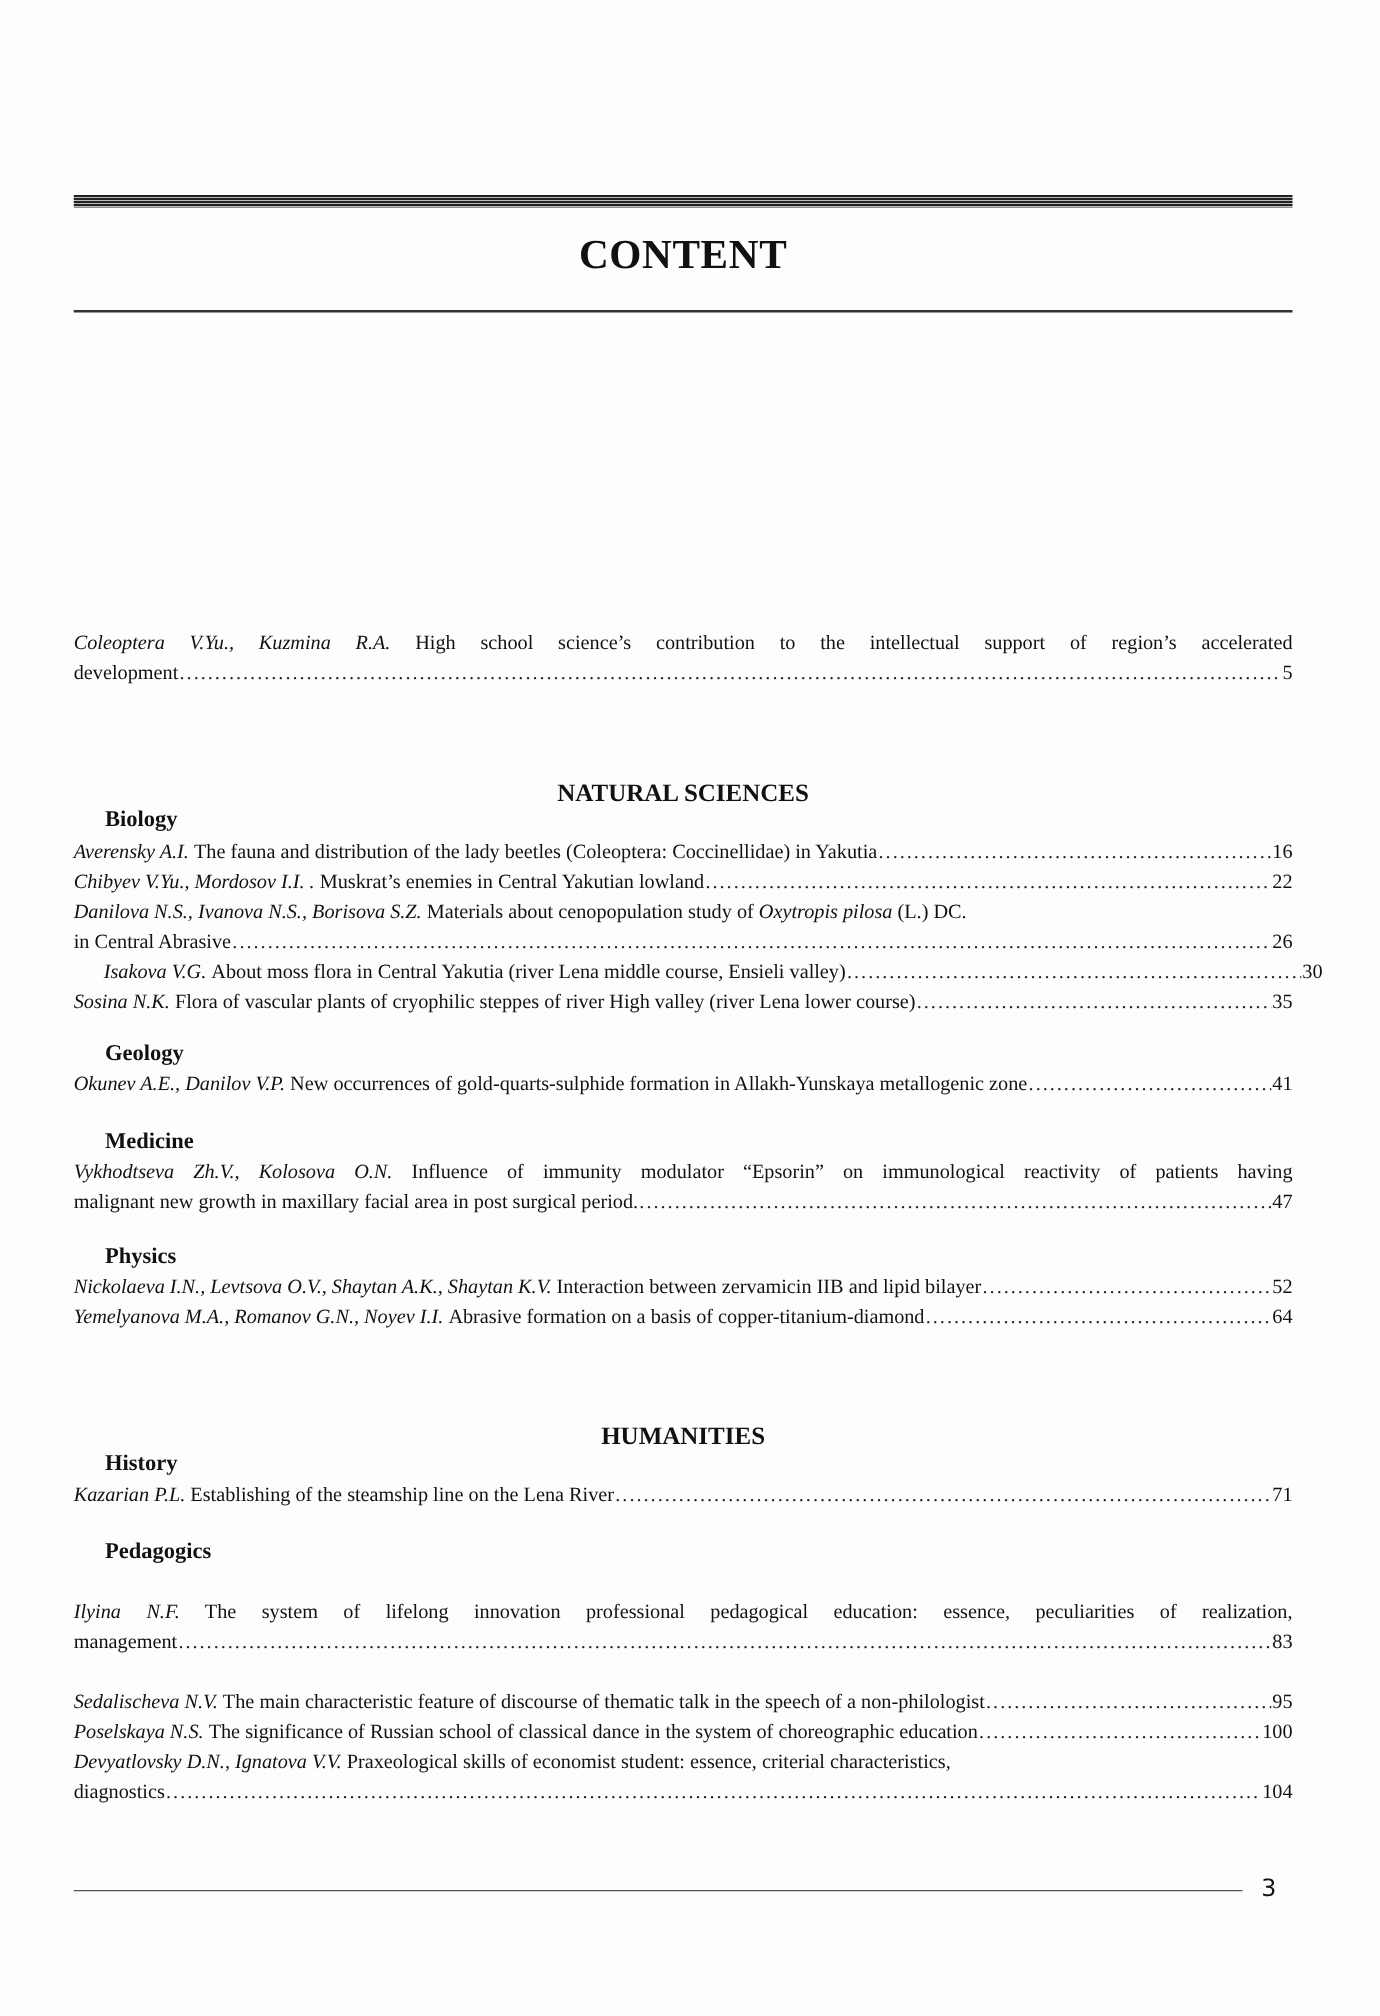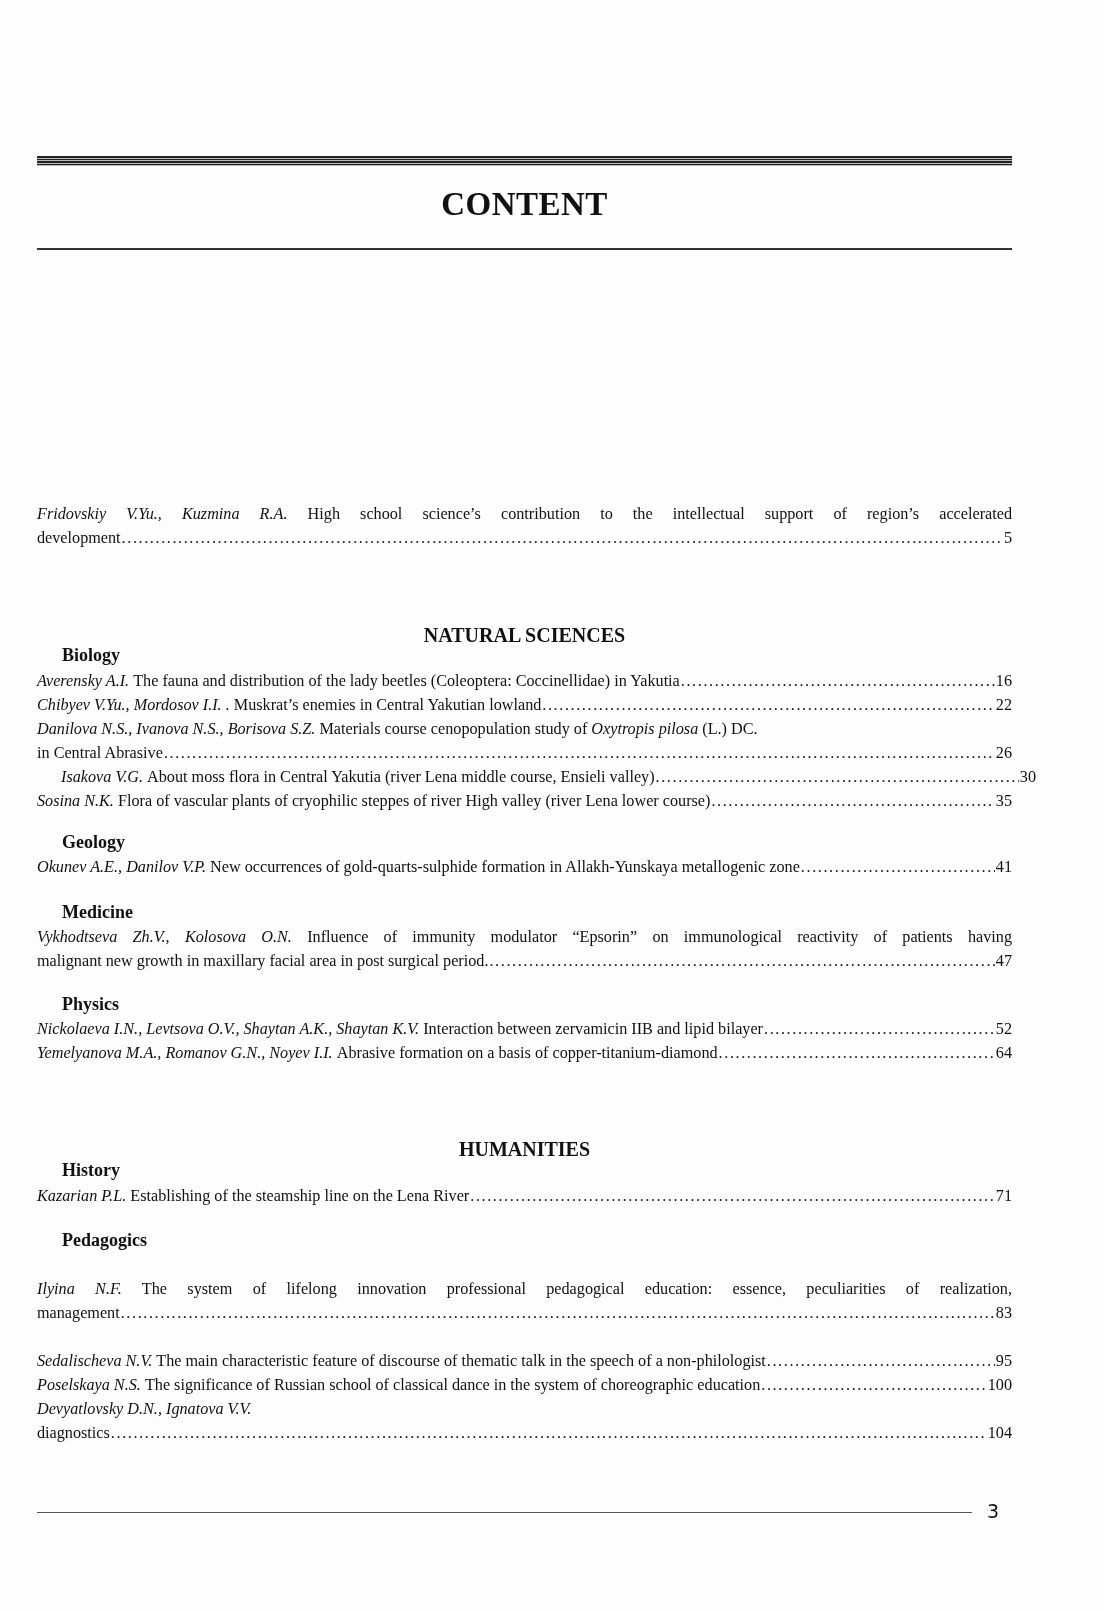--- a/index.html
+++ b/index.html
@@ -1,18 +1,18 @@
 <!DOCTYPE html>
 <html><head>
   <meta charset="utf-8">
   <style>
     html, body { margin: 0; padding: 0; background: #fdfdfd; }
     body { width: 1104px; height: 1613px; position: relative; overflow: hidden;
       font-family: "Liberation Serif", "DejaVu Serif", serif; color: #111; }
-    .page { position: absolute; left: 37px; top: 0; width: 975px; height: 1310px; }
+    .page { position: absolute; left: 59px; top: 0; width: 975px; height: 1310px; }
     .rule-top { position: absolute; left: 0; top: 156px; width: 975px; height: 10px;
       background: repeating-linear-gradient(to bottom, #222 0px, #222 1.5px, #bbb 1.5px, #bbb 2.5px); }
     .title { position: absolute; left: 0; top: 186px; width: 975px; text-align: center;
       font-size: 33px; font-weight: bold; letter-spacing: 0.5px; }
     .rule-sub { position: absolute; left: 0; top: 248px; width: 975px; height: 1.5px; background: #333; }
     .entry { position: absolute; left: 0; width: 975px; font-size: 16.2px; line-height: 24px; }
     .entry .line { display: flex; align-items: baseline; white-space: nowrap; }
     .entry .line.justify { text-align: justify; text-align-last: justify; display: block; white-space: normal; }
     .entry .auth { font-style: italic; }
     .entry .em { font-style: italic; }
@@ -28,21 +28,21 @@
 </head>
 <body>
 
 <div class="page">
   <div class="rule-top"></div>
   <div class="title">CONTENT</div>
   <div class="rule-sub"></div>
 
   <div class="entry" style="top:502px;">
     <div class="line justify">
-      <span class="auth">Fridovskiy V.Yu., Kuzmina R.A.</span>
+      <span class="auth">Coleoptera V.Yu., Kuzmina R.A.</span>
       <span>High school science’s contribution to the intellectual support of region’s accelerated</span>
     </div>
     <div class="line">
       <span class="txt">development</span>
       <span class="dots"></span>
       <span class="pg">5</span>
     </div>
   </div>
 
   <div class="section" style="top:596px;">NATURAL SCIENCES</div>
@@ -64,21 +64,21 @@
         <span class="txt"> </span>
       <span class="txt">Muskrat’s enemies in Central Yakutian lowland</span>
       <span class="dots"></span>
       <span class="pg">22</span>
     </div>
   </div>
   <div class="entry" style="top:717px;">
     <div class="line">
       <span class="auth txt">Danilova N.S., Ivanova N.S., Borisova S.Z.</span>
         <span class="txt"> </span>
-      <span class="txt">Materials course cenopopulation study of</span>
+      <span class="txt">Materials about cenopopulation study of</span>
         <span class="txt"> </span>
       <span class="em txt">Oxytropis pilosa</span>
         <span class="txt"> </span>
       <span class="txt">(L.) DC.</span>
     </div>
     <div class="line">
       <span class="txt">in Central Abrasive</span>
       <span class="dots"></span>
       <span class="pg">26</span>
     </div>
@@ -186,20 +186,21 @@
         <span class="txt"> </span>
       <span class="txt">The significance of Russian school of classical dance in the system of choreographic education</span>
       <span class="dots"></span>
       <span class="pg">100</span>
     </div>
   </div>
   <div class="entry" style="top:1397px;">
     <div class="line">
       <span class="auth txt">Devyatlovsky D.N., Ignatova V.V.</span>
         <span class="txt"> </span>
+      <span class="txt">Praxeological skills of economist student: essence, criterial characteristics,</span>
     </div>
     <div class="line">
       <span class="txt">diagnostics</span>
       <span class="dots"></span>
       <span class="pg">104</span>
     </div>
   </div>
 
   <div class="rule-bottom"></div>
   <div class="page-num">3</div>

